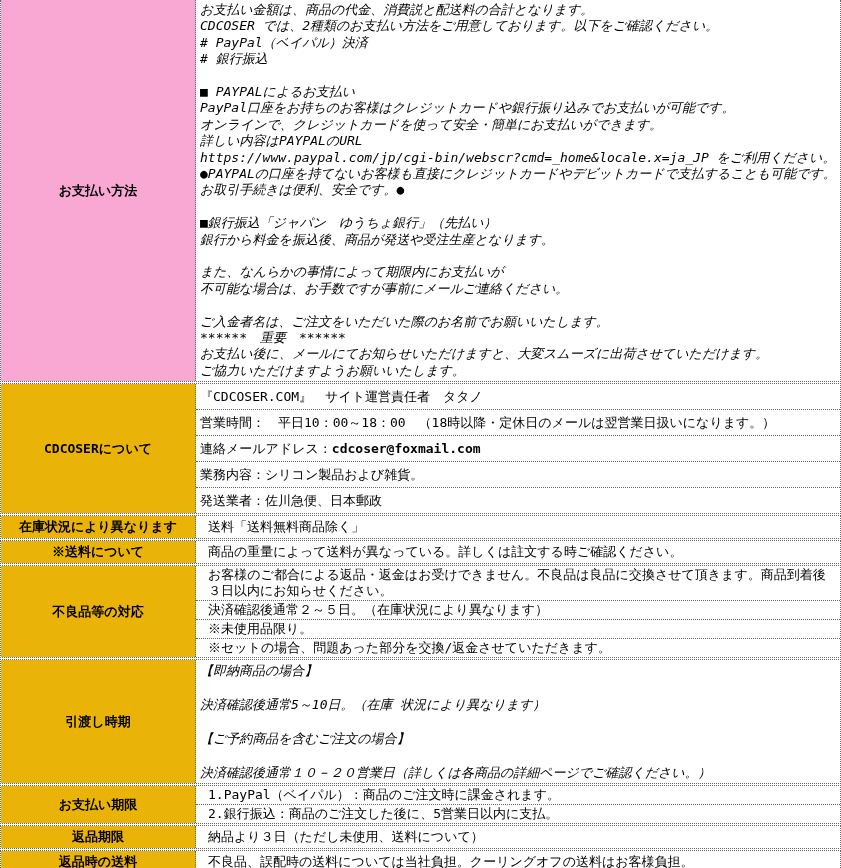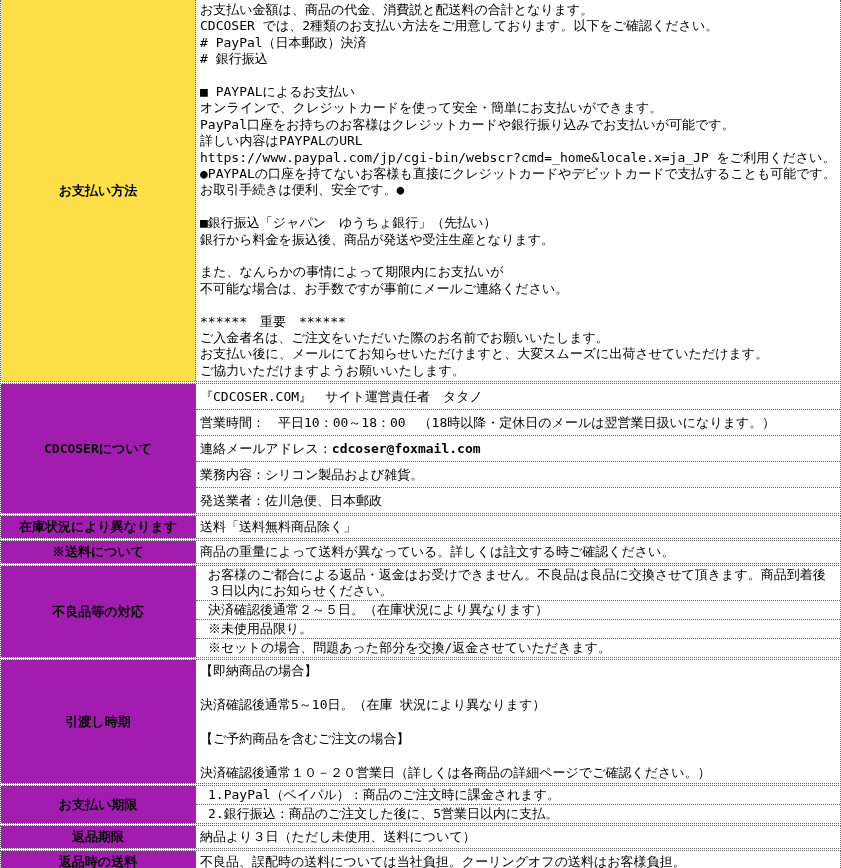--- a/index.html
+++ b/index.html
@@ -11,66 +11,66 @@
   }
   .row {
     display:flex; margin-top:1px;
     border:1px dotted #666;
     box-sizing:border-box; background:#fff;
   }
   .row.first { border-top:none; margin-top:0; }
   .label-cell {
     width:195px; flex:0 0 195px;
     border-right:1px dotted #666;
-    background:#a21caf;
+    background:#eab308;
     display:flex; align-items:center; justify-content:center;
     font-weight:bold; text-align:center; padding:2px;
     box-sizing:border-box;
   }
-  .label-cell.white { background:#fde047; }
+  .label-cell.white { background:#f9a8d4; }
   .content-cell { flex:1 1 auto; min-width:0; }
-  .block { padding:2px 4px; }
+  .block { padding:2px 4px;font-style:italic; }
   .line { min-height:16.5px; line-height:16.5px; white-space:pre-wrap; word-break:break-all; }
   .pm .line { min-height:16.4px; line-height:16.4px; }
   .dt .line { min-height:17px; line-height:17px; }
   .subrow { padding:1px 12px; line-height:16px; min-height:16px; white-space:pre-wrap; word-break:break-all; }
   .subrow + .subrow { border-top:1px dotted #666; }
   .subrow.tall { padding:4px; line-height:17px; }
   .email-bold { font-weight:bold;text-align:center; }
-  .single { padding:3px 4px; line-height:16px; white-space:pre-wrap; }
+  .single { padding:3px 12px; line-height:16px; white-space:pre-wrap; }
 </style>
 </head>
 <body>
 
 <div class="page">
 
   <div class="row first">
     <div class="label-cell white">お支払い方法</div>
     <div class="content-cell block pm">
       <div class="line">お支払い金額は、商品の代金、消費説と配送料の合計となります。</div>
       <div class="line">CDCOSER では、2種類のお支払い方法をご用意しております。以下をご確認ください。</div>
-      <div class="line"># PayPal（日本郵政）決済</div>
+      <div class="line"># PayPal（ベイパル）決済</div>
       <div class="line"># 銀行振込</div>
       <div class="line"></div>
       <div class="line">■ PAYPALによるお支払い</div>
+      <div class="line">PayPal口座をお持ちのお客様はクレジットカードや銀行振り込みでお支払いが可能です。</div>
       <div class="line">オンラインで、クレジットカードを使って安全・簡単にお支払いができます。</div>
-      <div class="line">PayPal口座をお持ちのお客様はクレジットカードや銀行振り込みでお支払いが可能です。</div>
       <div class="line">詳しい内容はPAYPALのURL</div>
       <div class="line">https://www.paypal.com/jp/cgi-bin/webscr?cmd=_home&amp;locale.x=ja_JP をご利用ください。</div>
       <div class="line">●PAYPALの口座を持てないお客様も直接にクレジットカードやデビットカードで支払することも可能です。</div>
       <div class="line">お取引手続きは便利、安全です。●</div>
       <div class="line"></div>
       <div class="line">■銀行振込「ジャパン　ゆうちょ銀行」（先払い）</div>
       <div class="line">銀行から料金を振込後、商品が発送や受注生産となります。</div>
       <div class="line"></div>
       <div class="line">また、なんらかの事情によって期限内にお支払いが</div>
       <div class="line">不可能な場合は、お手数ですが事前にメールご連絡ください。</div>
       <div class="line"></div>
+      <div class="line">ご入金者名は、ご注文をいただいた際のお名前でお願いいたします。</div>
       <div class="line">******　重要　******</div>
-      <div class="line">ご入金者名は、ご注文をいただいた際のお名前でお願いいたします。</div>
       <div class="line">お支払い後に、メールにてお知らせいただけますと、大変スムーズに出荷させていただけます。</div>
       <div class="line">ご協力いただけますようお願いいたします。</div>
     </div>
   </div>
 
   <div class="row">
     <div class="label-cell">CDCOSERについて</div>
     <div class="content-cell">
       <div class="subrow tall">『CDCOSER.COM』　サイト運営責任者　タタノ</div>
       <div class="subrow tall">営業時間：　平日10：00～18：00　（18時以降・定休日のメールは翌営業日扱いになります。）</div>

